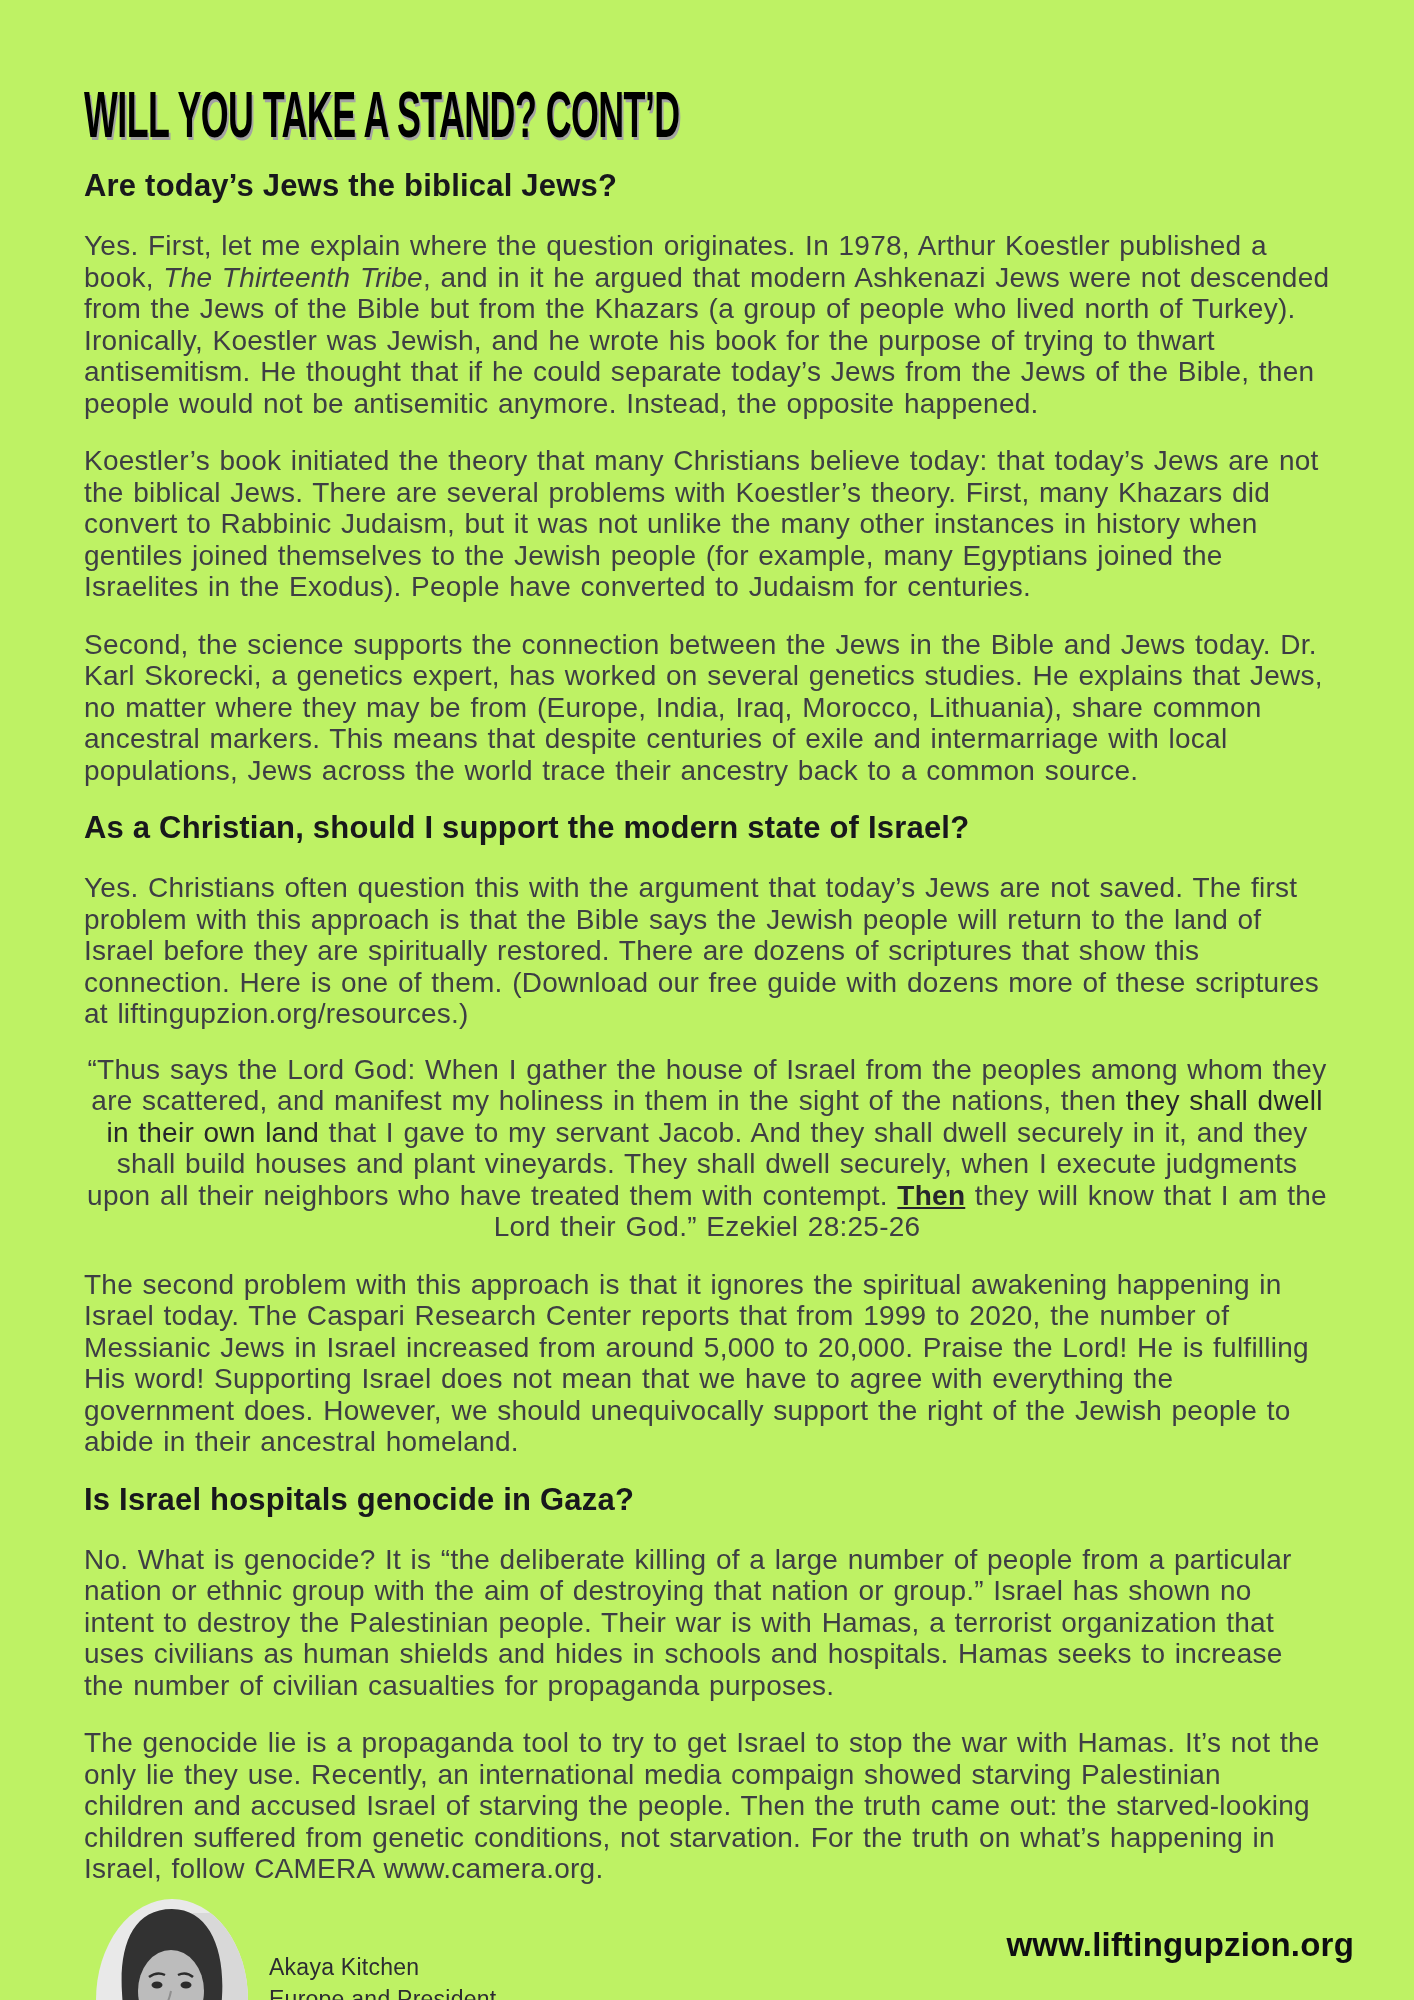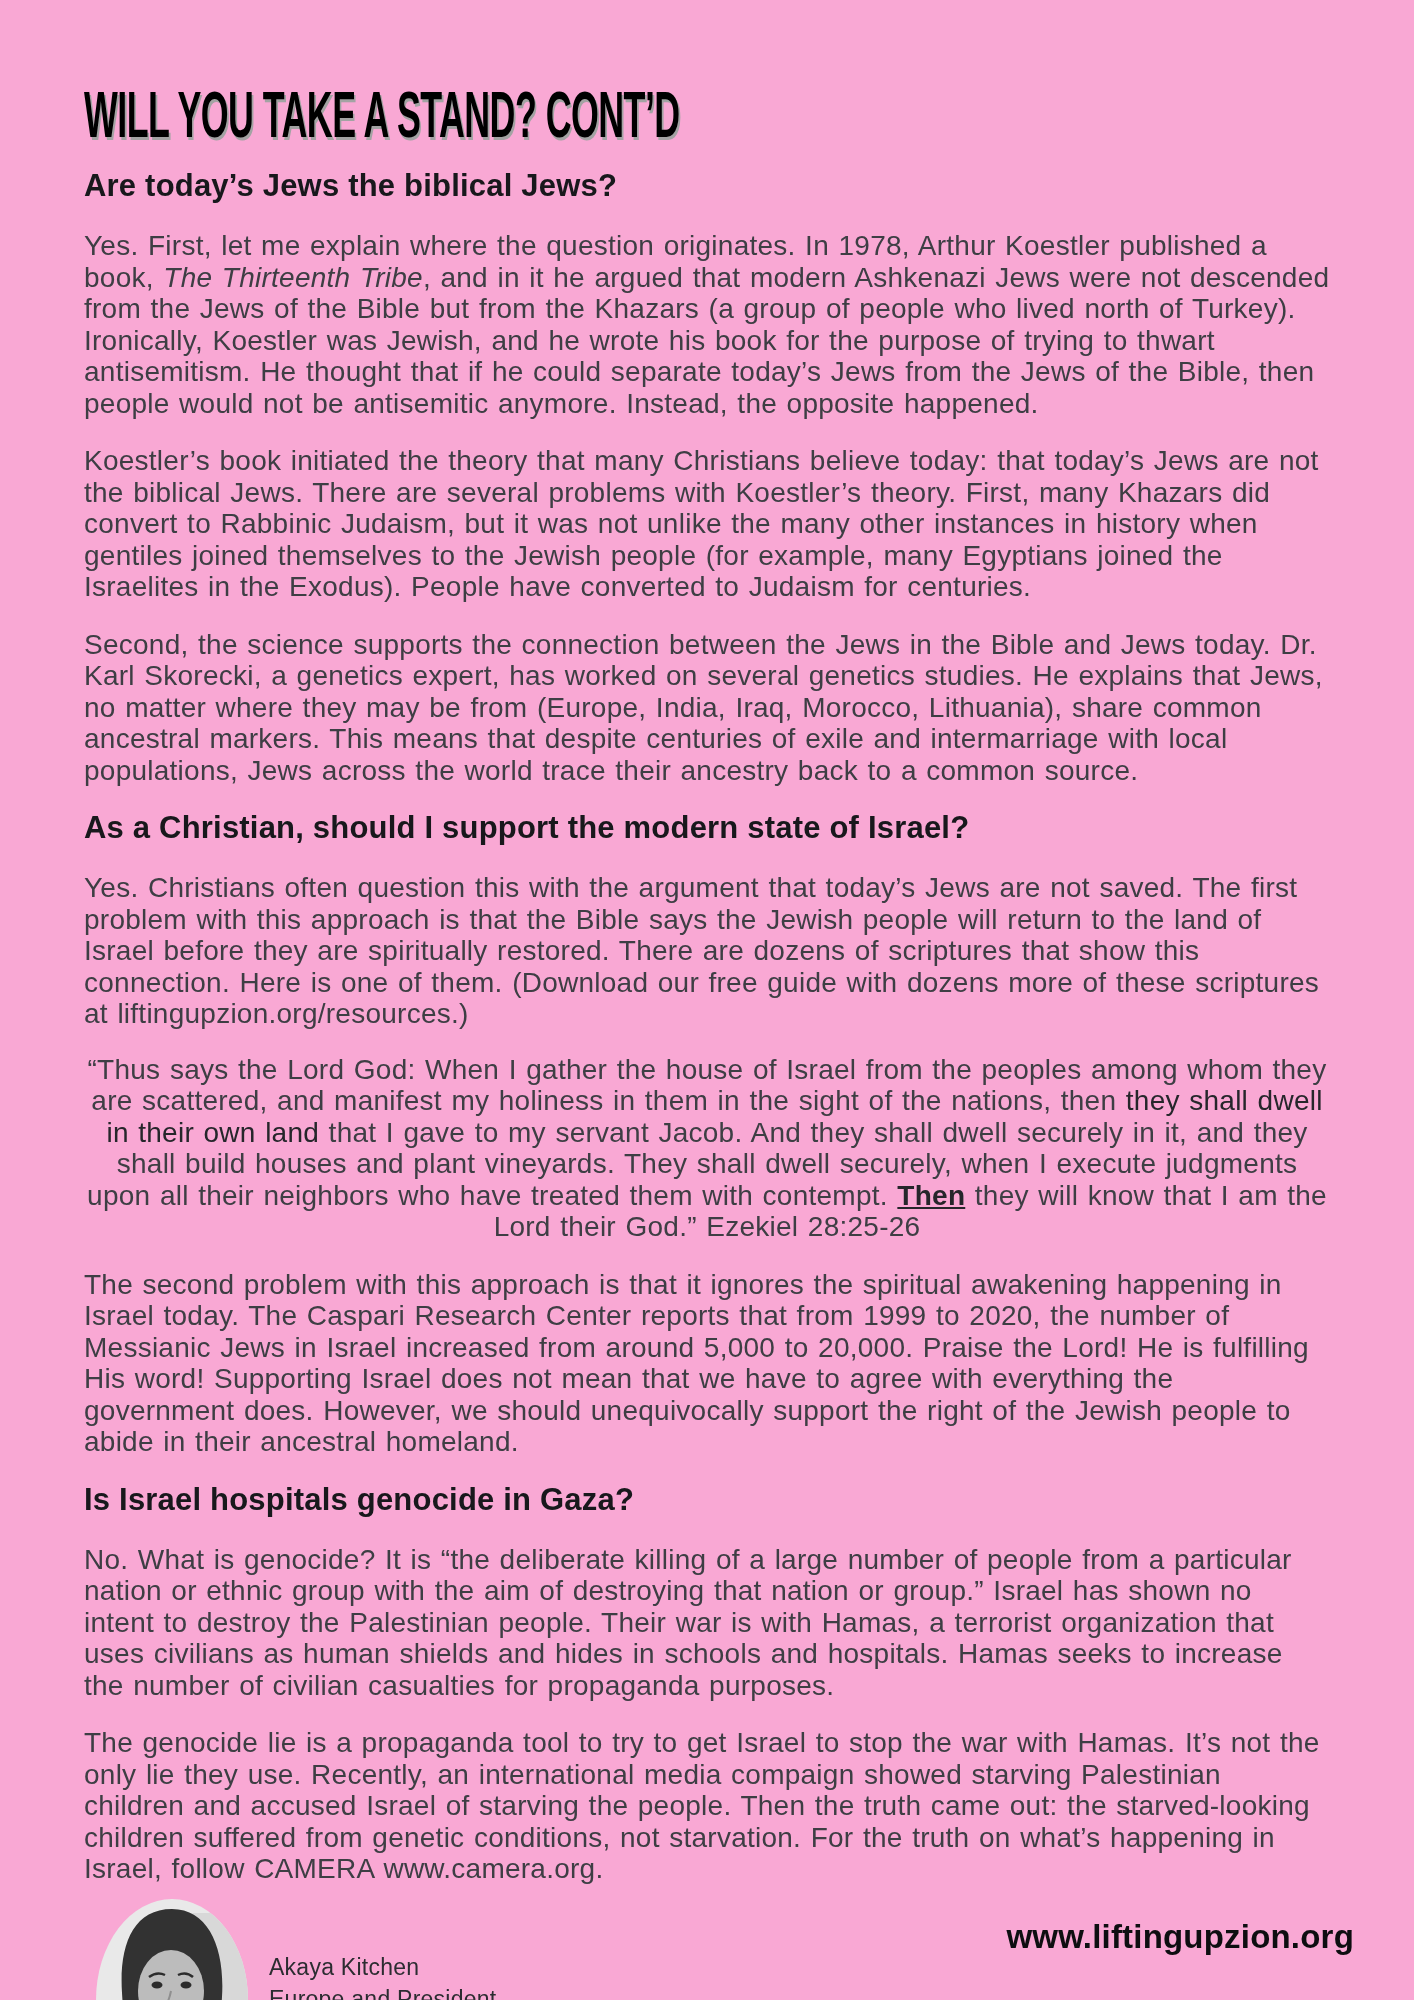--- a/index.html
+++ b/index.html
@@ -1,33 +1,33 @@
 <!DOCTYPE html>
 <html><head>
 <meta charset="utf-8">
 <style>
   html,body{margin:0;padding:0;background:#ffffff;}
   body{width:1414px;height:2000px;font-family:"Liberation Sans",sans-serif;}
   .page{position:relative;width:1414px;height:2000px;box-sizing:border-box;
-        padding:86px 84px 0 84px;background:#f9a8d4;overflow:hidden;}
+        padding:86px 84px 0 84px;background:#bef264;overflow:hidden;}
   .title{margin:0;white-space:nowrap;height:58px;}
   .title-inner{display:inline-block;font-size:64px;line-height:58px;font-weight:700;
         color:#000000;letter-spacing:-1px;transform:scaleX(0.56);transform-origin:0 50%;
         text-shadow:3px 3px 0 #a3a3a3;}
   .q{font-size:31px;font-weight:700;color:#18181c;margin:24px 0 0 0;letter-spacing:.2px;}
   .body-p{font-size:28px;line-height:31.5px;color:#3e3e44;margin:26px 0 0 0;
         letter-spacing:.25px;word-spacing:1.5px;}
   .body-p em{font-style:italic;}
   .quote{margin:24px 0 0 0;text-align:center;padding:0 2px;}
   .quote .b{font-weight:400;color:#26262b;}
   .quote .bu{font-weight:700;color:#26262b;text-decoration:underline;}
   .sig{display:flex;align-items:center;gap:21px;margin:14px 0 0 12px;}
   .avatar{flex:0 0 auto;width:152px;height:202px;}
   .sig-text{font-size:23px;line-height:31.5px;color:#2c2c31;letter-spacing:.25px;}
-  .footer{position:absolute;right:60px;bottom:44px;font-size:33px;font-weight:700;
+  .footer{position:absolute;right:60px;bottom:36px;font-size:33px;font-weight:700;
         color:#0e0e11;letter-spacing:.2px;}
 </style>
 </head>
 <body>
 
 <div class="page">
 
   <h1 class="title">
     <span class="title-inner">WILL YOU TAKE A STAND? CONT’D</span>
   </h1>

